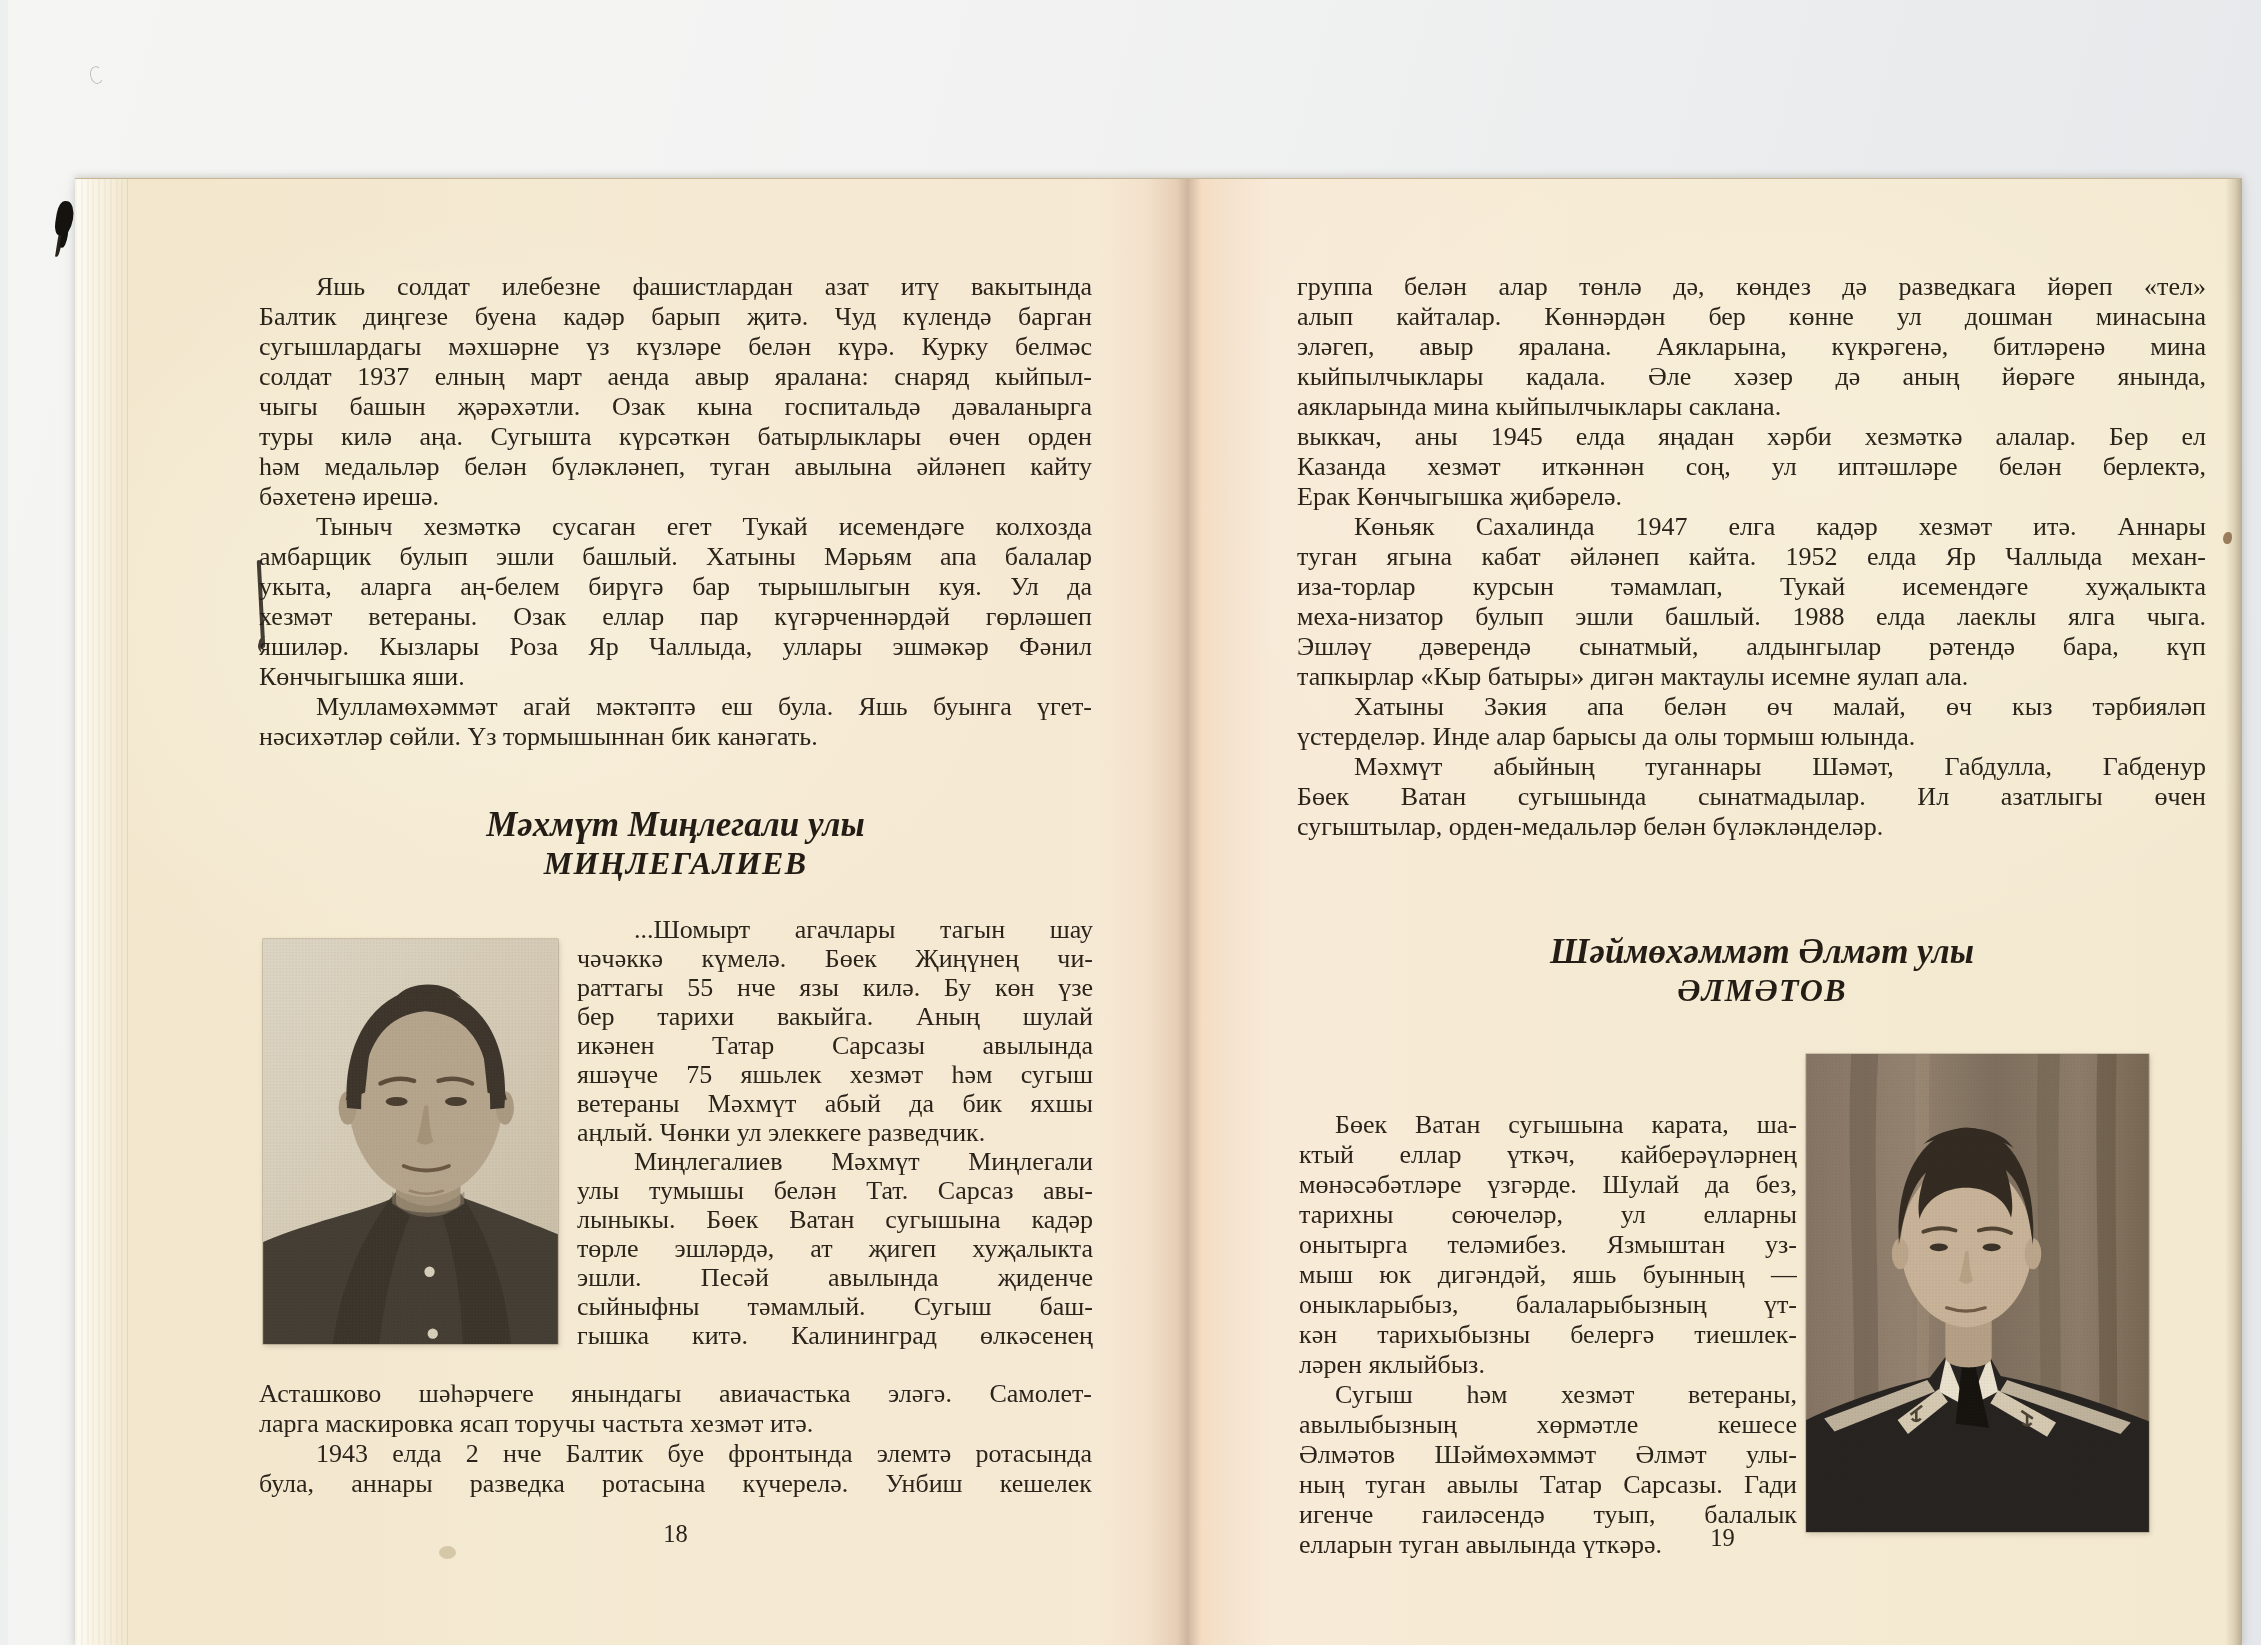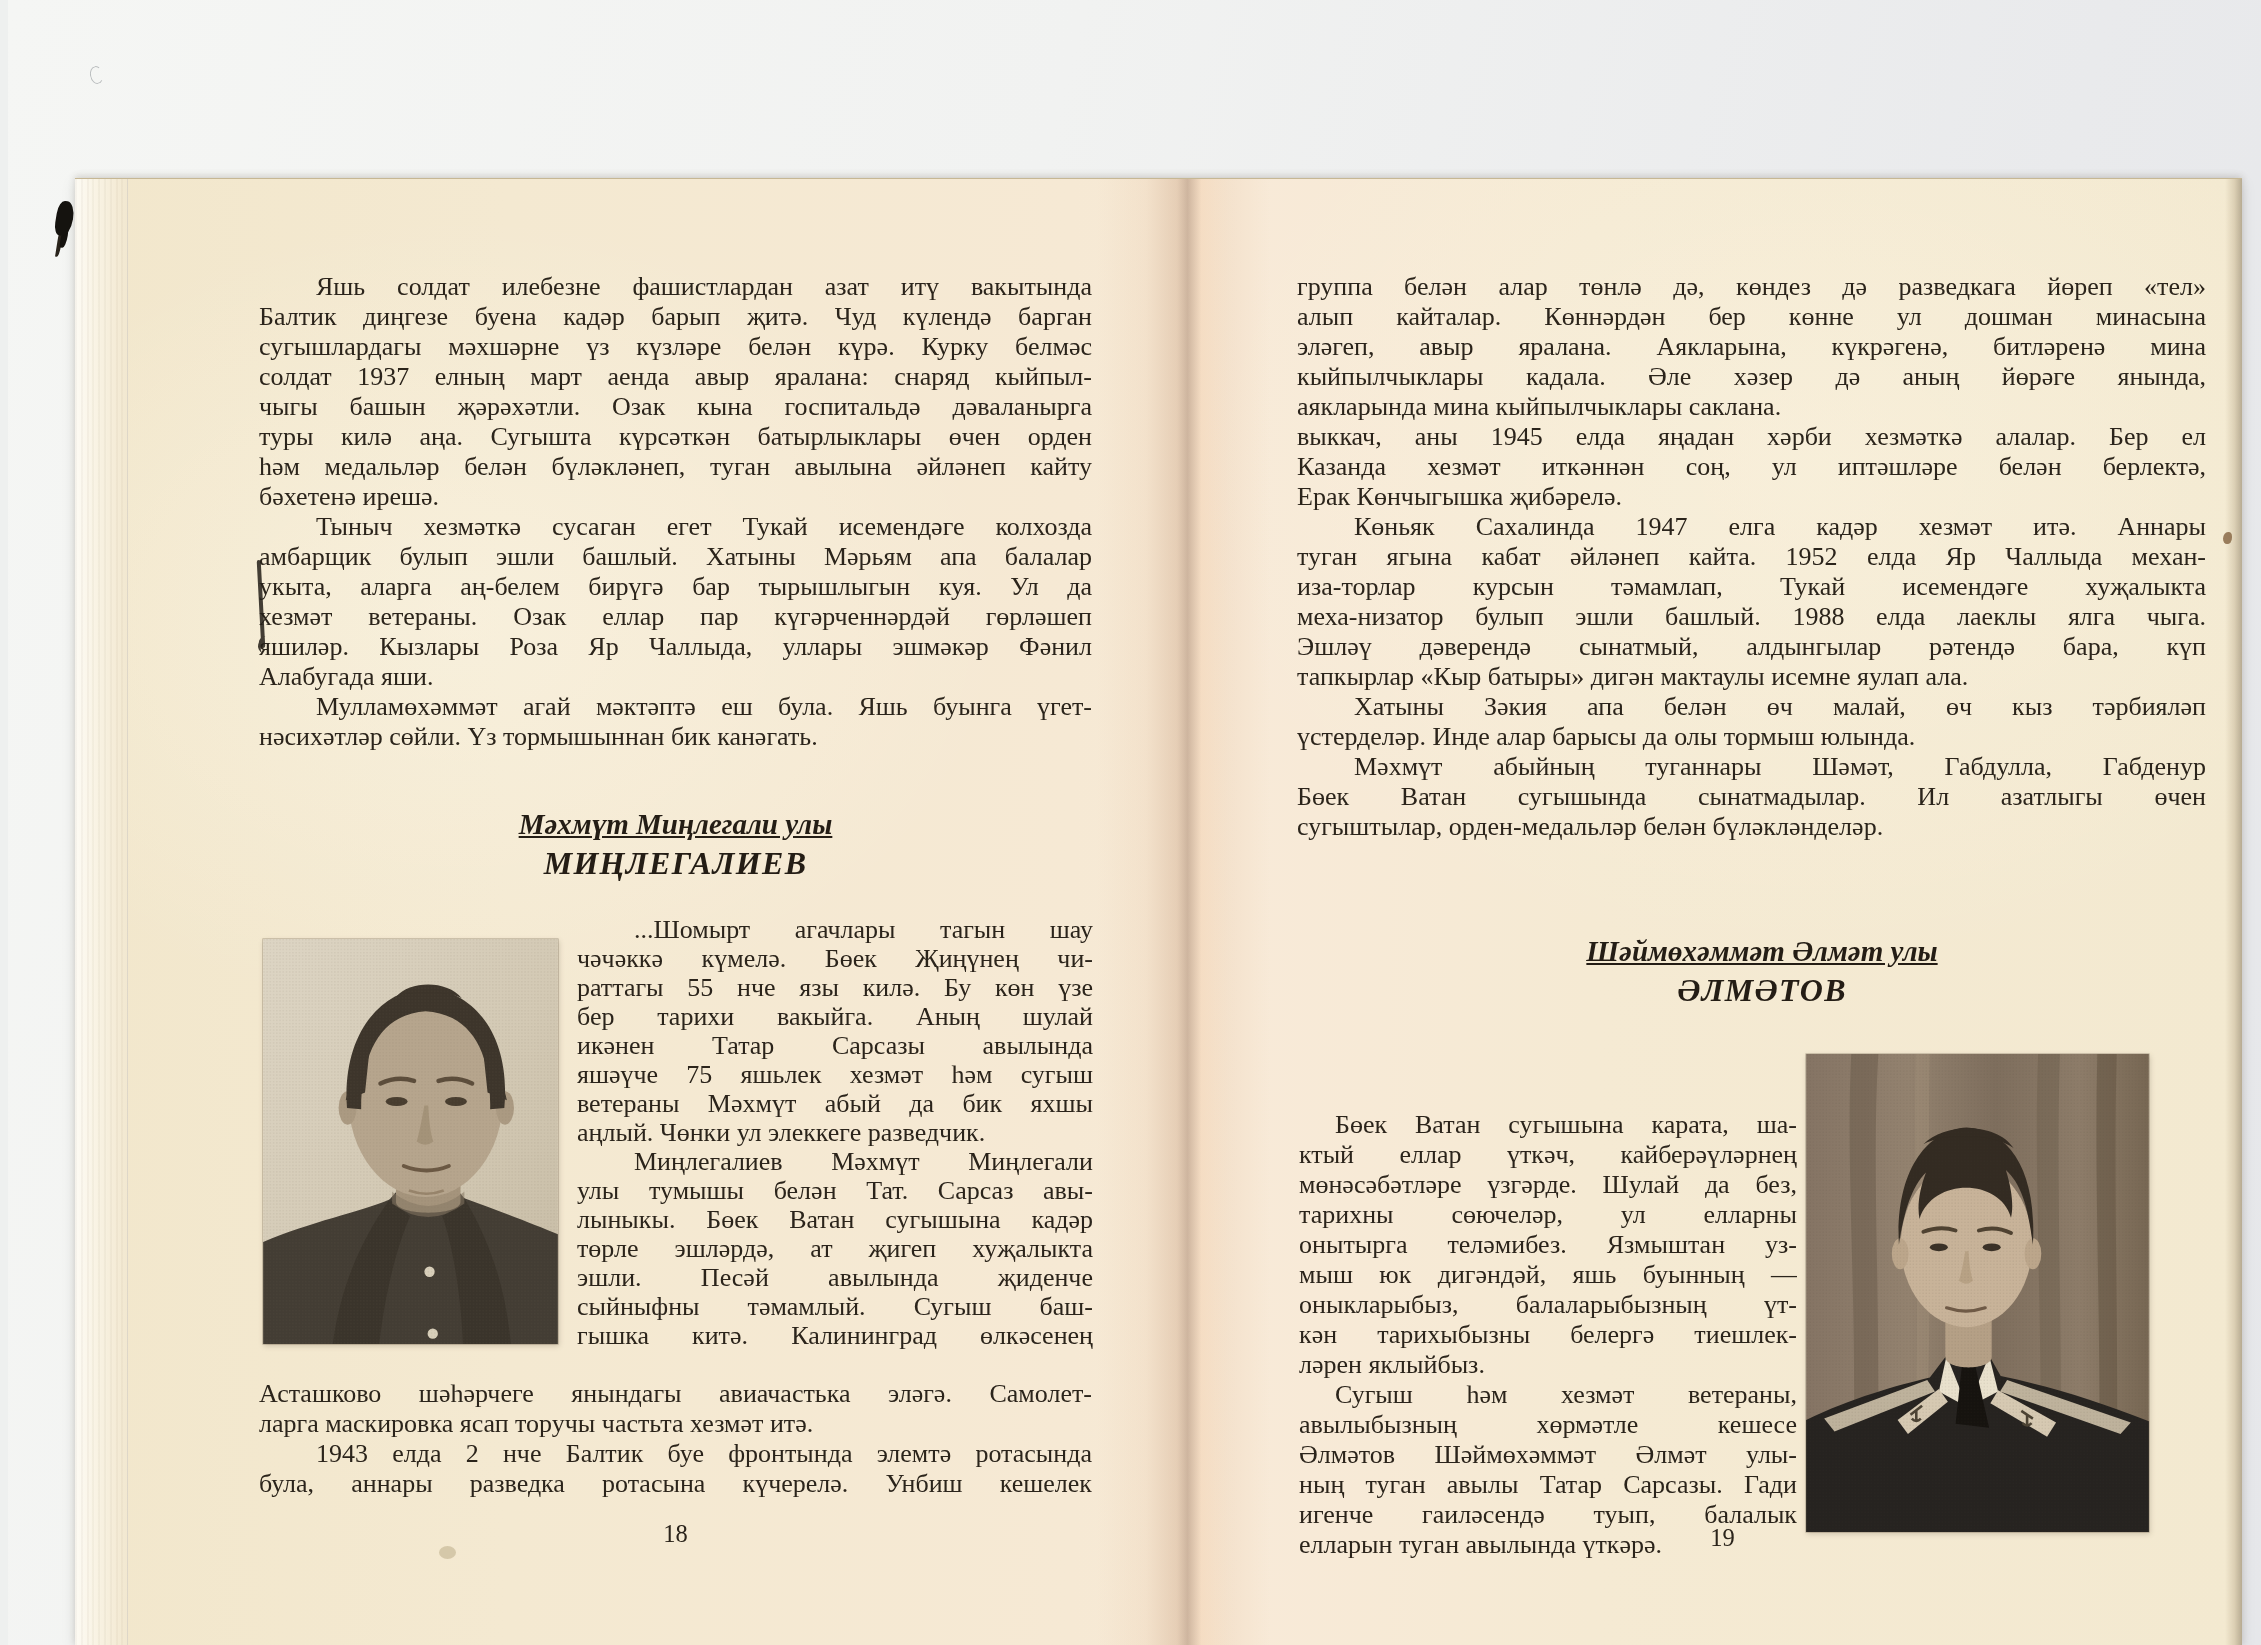--- a/index.html
+++ b/index.html
@@ -50,21 +50,21 @@
   .tline{
     text-align:justify;text-align-last:justify;-moz-text-align-last:justify;
     height:30px;line-height:30px;overflow:hidden;white-space:normal;
   }
   .lh45 .tline{height:29px;line-height:29px;}
   .lh47 .tline{height:30px;line-height:30px;}
   .tlast{text-align-last:left;-moz-text-align-last:left;}
   .tindent{text-indent:57px;}
   .narrow .tindent{text-indent:36px;}
   .heading{position:absolute;text-align:center;color:#241d15;}
-  .heading .h-patronymic{font-style:italic;font-weight:600;font-size:29px;line-height:37px;text-decoration:underline;}
+  .heading .h-patronymic{font-style:italic;font-weight:600;font-size:35px;line-height:37px;}
   .heading .h-surname{font-style:italic;font-weight:bold;font-size:32px;line-height:41px;letter-spacing:1.3px;}
   .pagenum{position:absolute;text-align:center;color:#2b241b;font-size:24.5px;}
   
   .photo{position:absolute;box-shadow:0 0 0 0.6px rgba(80,65,45,.35), 1.3px 1.9px 5.2px rgba(90,75,55,.25);}
   
   .mark-blob{position:absolute;left:48px;top:201px;width:17px;height:35px;background:#15130f;
     border-radius:45% 55% 60% 40%;transform:rotate(9deg);
     box-shadow:2.6px 17px 0 -5.2px #15130f, -1.3px 28px 0 -6.4px #2a241c;}
   .mark-c{position:absolute;left:82px;top:66px;width:11px;height:15.5px;border:1.9px solid #a7abad;
     border-right-color:transparent;border-radius:50%;opacity:.75;transform:rotate(-12deg);}
@@ -98,21 +98,21 @@
         <div class="tline">туры килә аңа. Сугышта күрсәткән батырлыклары өчен орден</div>
         <div class="tline">һәм медальләр белән бүләкләнеп, туган авылына әйләнеп кайту</div>
         <div class="tline tlast">бәхетенә ирешә.</div>
       </div>
       <div>
         <div class="tline tindent">Тыныч хезмәткә сусаган егет Тукай исемендәге колхозда</div>
         <div class="tline">амбарщик булып эшли башлый. Хатыны Мәрьям апа балалар</div>
         <div class="tline">укыта, аларга аң-белем бирүгә бар тырышлыгын куя. Ул да</div>
         <div class="tline">хезмәт ветераны. Озак еллар пар күгәрченнәрдәй гөрләшеп</div>
         <div class="tline">яшиләр. Кызлары Роза Яр Чаллыда, уллары эшмәкәр Фәнил</div>
-        <div class="tline tlast">Алабугада яши.</div>
+        <div class="tline tlast">Көнчыгышка яши.</div>
       </div>
       <div>
         <div class="tline tindent">Мулламөхәммәт агай мәктәптә еш була. Яшь буынга үгет-</div>
         <div class="tline tlast">нәсихәтләр сөйли. Үз тормышыннан бик канәгать.</div>
       </div>
     </div>
 
   <div class="heading" style="left:251px;top:806px;width:833px;">
     <div class="h-patronymic">Мәхмүт Миңлегали улы</div>
     <div class="h-surname">МИҢЛЕГАЛИЕВ</div>

